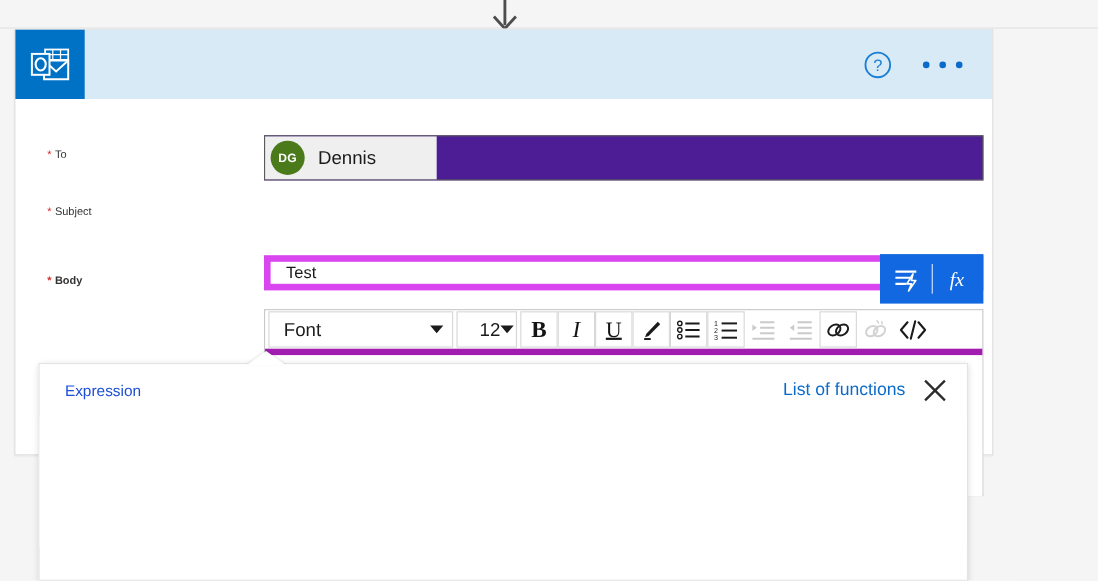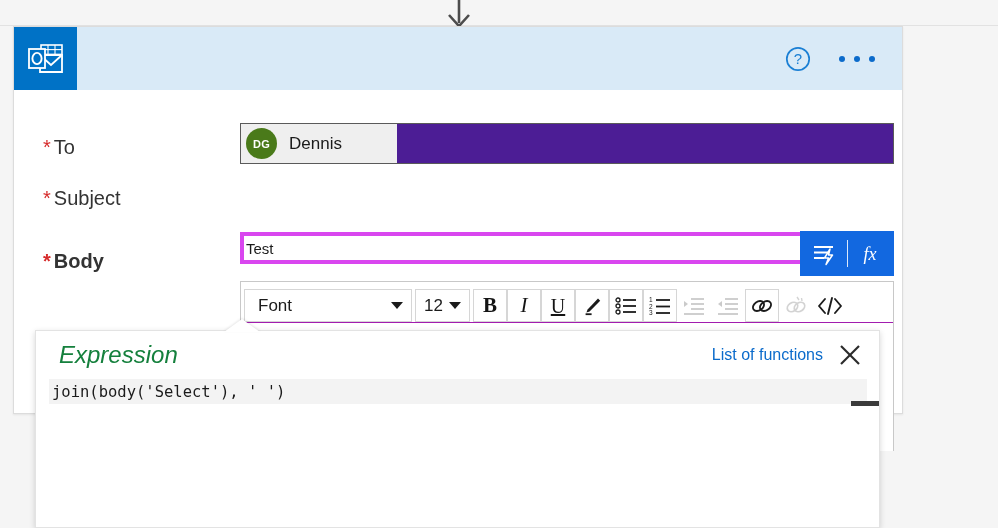--- a/index.html
+++ b/index.html
@@ -46,21 +46,21 @@
     padding-right: 27px;
   }
   .help-icon { width: 26px; height: 26px; display:block; }
   .ellipsis { display: flex; gap: 9px; align-items: center; }
   .ellipsis span { width: 6px; height: 6px; border-radius: 50%; background: #0b6bcb; display: block; }
 
   
   .card-body { position: relative; padding: 0; }
 
   .field-label {
-    font-size: 20px; color: #333333;
+    font-size: 10px; color: #333333;
     white-space: nowrap;
   }
   .req { color: #d62b2b; margin-right: 3px; }
   .to-label { position: absolute; left: 29px; top: 46px; }
   .to-input {
     position: absolute; left: 226px; top: 33px;
     width: 654px; height: 41px;
     border: 1px solid #5a5a5a;
     background: #4c1d95;
     display: flex; align-items: center;
@@ -79,24 +79,24 @@
     margin-left: 5px;
     letter-spacing: .3px;
   }
   .person-name { margin-left: 12px; font-size: 17px; color: #1b1b1b; }
 
   
   .subject-label { position: absolute; left: 29px; top: 97px; }
   .subject-input {
     position: absolute; left: 226px; top: 142px;
     width: 654px; height: 32px;
-    border: 4px solid #d946ef;
+    border: 6px solid #d946ef;
     background: #ffffff;
     display: flex; align-items: center;
-    padding-left: 2px;
+    padding-left: 14px;
     font-size: 15px; color: #1b1b1b;
   }
 
   
   .dyn-panel {
     position: absolute; left: 786px; top: 141px;
     width: 94px; height: 45px;
     background: #1268e0;
     display: flex; align-items: center; justify-content: center;
     gap: 0;
@@ -108,35 +108,35 @@
   
   .body-label { position: absolute; left: 29px; top: 160px; font-weight: bold; }
   .editor {
     position: absolute; left: 226px; top: 191px;
     width: 654px; height: 170px;
     border: 1px solid #c8c8c8;
     background: #ffffff;
   }
   .toolbar {
     height: 41px;
-    border-bottom: 1px solid #a21caf;
-    display: flex; align-items: flex-end;
+    border-bottom: 6px solid #a21caf;
+    display: flex; align-items: center;
     padding-left: 3px;
   }
   .tb-select {
     height: 33px;
     border: 1px solid #d6d6d6;
     background: #fff;
     display: flex; align-items: center;
     padding: 0 8px 0 13px;
     font-size: 17px; color: #1b1b1b;
     margin-right: 3px;
   }
   .tb-font { width: 168px; justify-content: space-between; }
-  .tb-size { width: 55px; justify-content: space-between; padding-left: 8px; }
+  .tb-size { width: 55px; justify-content: space-between; padding-left: 20px; }
   .caret { width: 0; height: 0; border-left: 6px solid transparent; border-right: 6px solid transparent; border-top: 7px solid #1b1b1b; }
   .tb-btn {
     width: 34px; height: 33px;
     display: flex; align-items: center; justify-content: center;
     border: 1px solid transparent;
     background: transparent;
   }
   .tb-btn.boxed { border-color: #d6d6d6; background: #fff; }
   .tb-btn.disabled { opacity: .38; }
   .tb-btn .glyph { font-size: 19px; color: #141414; line-height: 1; }
@@ -174,21 +174,21 @@
     border-right: 18px solid transparent;
     border-bottom: 13px solid #ffffff;
     filter: drop-shadow(0 -1px 1px rgba(0,0,0,0.10));
     z-index: 21;
   }
   .expr-header {
     height: 48px;
     display: flex; align-items: center;
     padding: 0 0 0 23px;
   }
-  .expr-title { font-size: 24px; color: #15803d; font-style: italic; }
+  .expr-title { font-size: 14px; color: #1d4ed8; }
   .expr-header-right { margin-left: auto; display: flex; align-items: center; gap: 14px; padding-right: 16px; }
   .expr-link { font-size: 16px; color: #0b6bcb; cursor: pointer; text-align: right; }
   .expr-close { width: 26px; height: 26px; display: flex; align-items: center; justify-content: center; }
 
   .expr-input-wrap { position: relative; height: 30px; }
   .expr-input {
     position: absolute; left: 13px; top: 0;
     width: 818px; height: 25px;
     background: #f3f3f3;
     display: flex; align-items: center;
@@ -414,20 +414,16 @@
       <div class="expr-header-right">
         <div class="expr-link">List of functions</div>
         <div class="expr-close">
           <svg width="26" height="26" viewBox="0 0 26 26" aria-hidden="true">
             <line x1="4" y1="4" x2="22" y2="22" stroke="#2b2b2b" stroke-width="2.1"></line>
             <line x1="22" y1="4" x2="4" y2="22" stroke="#2b2b2b" stroke-width="2.1"></line>
           </svg>
         </div>
       </div>
     </div>
-    <div class="expr-input-wrap">
-      <div class="expr-input">join(body('Select'), ' ')</div>
-      <div class="expr-resize"></div>
-    </div>
     <div class="expr-rest"></div>
   </div>
 
 </div>
 
 </body></html>

